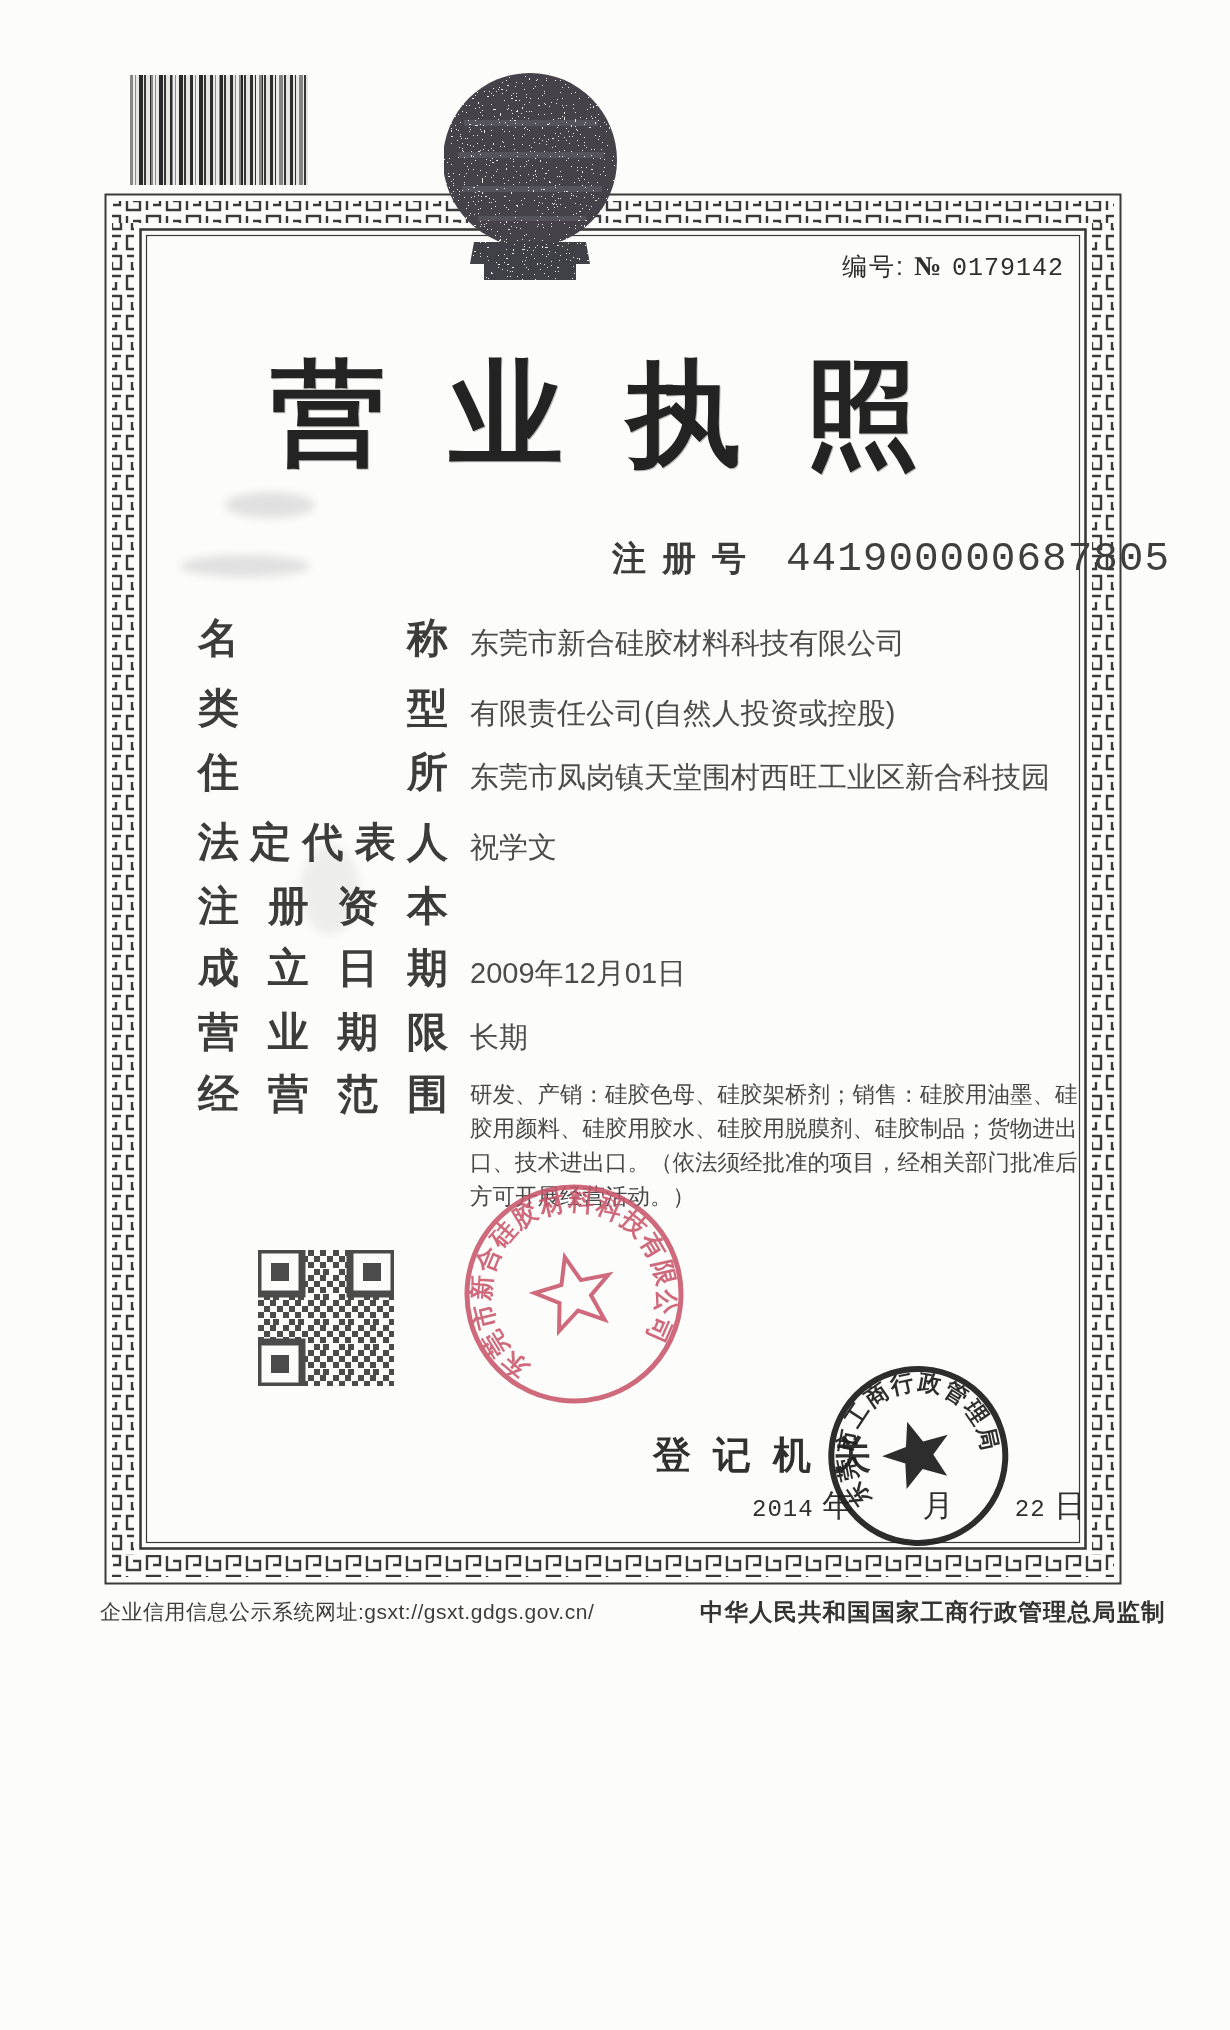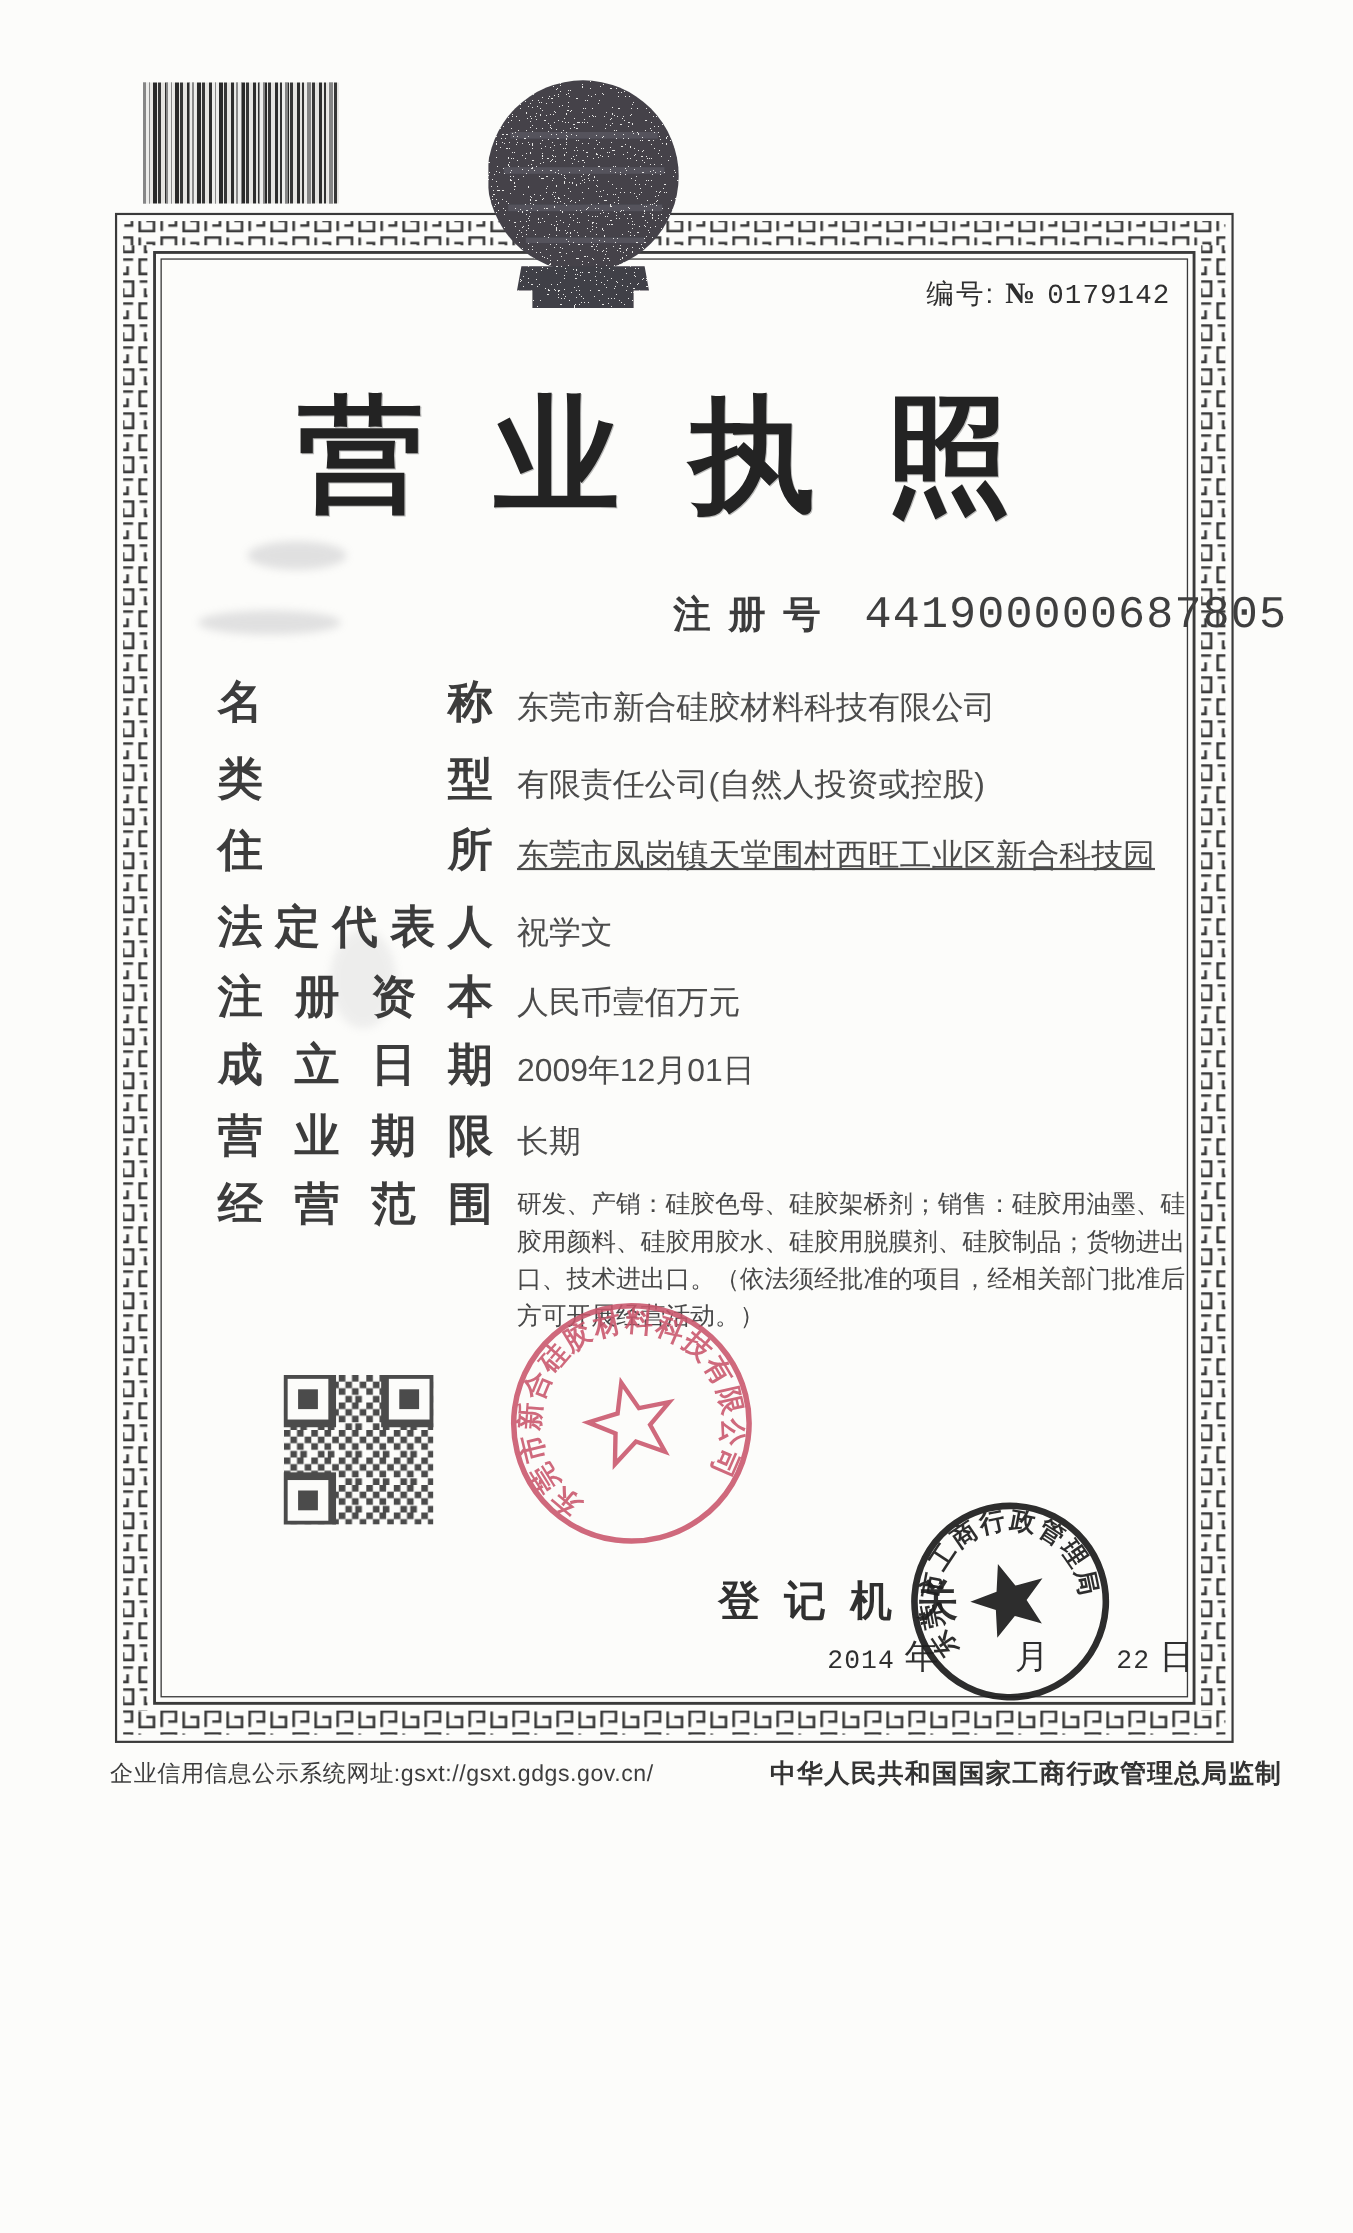--- a/index.html
+++ b/index.html
@@ -131,27 +131,26 @@
     <span class="rlab">注册号</span><span class="rval">441900000687805</span>
   </div>
 
   <div class="abs flabel" style="top:616px;">名称</div>
   <div class="abs fvalue" style="top:624px;">东莞市新合硅胶材料科技有限公司</div>
 
   <div class="abs flabel" style="top:686px;">类型</div>
   <div class="abs fvalue" style="top:694px;">有限责任公司(自然人投资或控股)</div>
 
   <div class="abs flabel" style="top:750px;">住所</div>
-  <div class="abs fvalue" style="top:758px;text-decoration:underline;">东莞市凤岗镇天堂围村西旺工业区新合科技园</div>
+  <div class="abs fvalue" style="top:758px;">东莞市凤岗镇天堂围村西旺工业区新合科技园</div>
 
   <div class="abs flabel" style="top:820px;">法定代表人</div>
   <div class="abs fvalue" style="top:828px;">祝学文</div>
 
   <div class="abs flabel" style="top:884px;">注册资本</div>
-  <div class="abs fvalue" style="top:892px;">人民币壹佰万元</div>
 
   <div class="abs flabel" style="top:946px;">成立日期</div>
   <div class="abs fvalue" style="top:954px;">2009年12月01日</div>
 
   <div class="abs flabel" style="top:1010px;">营业期限</div>
   <div class="abs fvalue" style="top:1018px;">长期</div>
 
   <div class="abs flabel" style="top:1072px;">经营范围</div>
   <div class="abs fvalue scope" style="top:1078px;">研发、产销：硅胶色母、硅胶架桥剂；销售：硅胶用油墨、硅胶用颜料、硅胶用胶水、硅胶用脱膜剂、硅胶制品；货物进出口、技术进出口。（依法须经批准的项目，经相关部门批准后方可开展经营活动。）</div>
 

